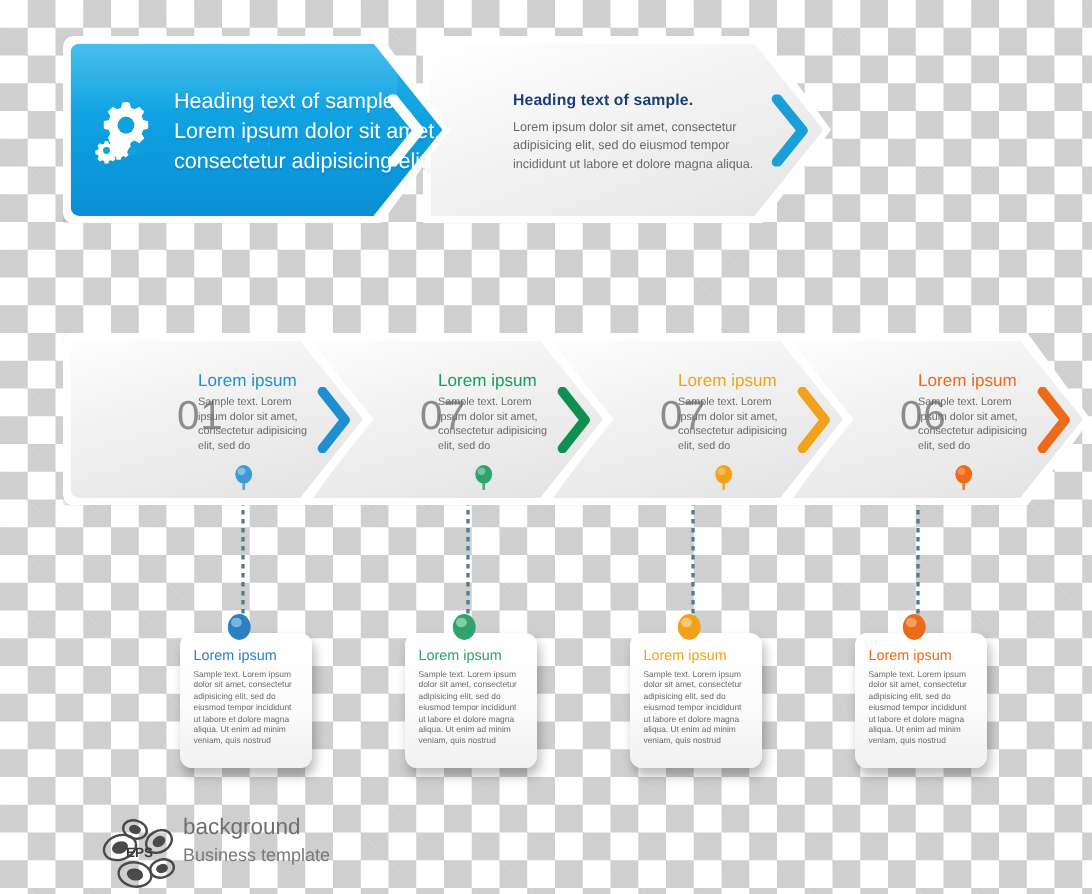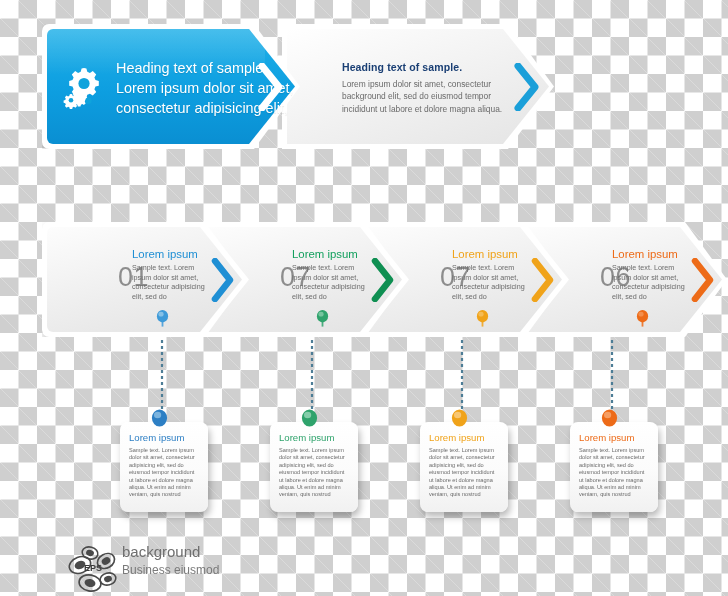--- a/index.html
+++ b/index.html
@@ -139,21 +139,21 @@
 <body>
 
 <div class="stage">
 
   <div id="top-banner">
 
     <div class="chev-card" id="banner-grey">
       <div class="shape rim"></div>
       <div class="shape inner"></div>
       <div class="g-head">Heading text of sample.</div>
-      <div class="g-body">Lorem ipsum dolor sit amet, consectetur background elit, sed do eiusmod tempor incididunt ut labore et dolore magna aliqua.</div>
+      <div class="g-body">Lorem ipsum dolor sit amet, consectetur adipisicing elit, sed do eiusmod tempor incididunt ut labore et dolore magna aliqua.</div>
       <div class="chev">
         <svg width="26" height="48" viewBox="0 0 26 48">
           <path d="M4 3 L21 24 L4 45" fill="none" stroke="#1a9fd9" stroke-width="7" stroke-linecap="round" stroke-linejoin="round"></path>
         </svg>
       </div>
     </div>
 
     <div class="chev-card" id="banner-blue">
       <div class="shape rim"></div>
       <div class="shape inner"></div>
@@ -337,17 +337,17 @@
         <ellipse cx="14" cy="20" rx="5.5" ry="4" transform="rotate(-20 14 20)"></ellipse>
         <ellipse cx="24" cy="8" rx="4" ry="3" transform="rotate(15 24 8)"></ellipse>
         <ellipse cx="40" cy="16" rx="4.5" ry="3.5" transform="rotate(-30 40 16)"></ellipse>
         <ellipse cx="24" cy="38" rx="5.5" ry="4" transform="rotate(10 24 38)"></ellipse>
         <ellipse cx="42" cy="34" rx="4" ry="3" transform="rotate(-15 42 34)"></ellipse>
       </g>
       <text x="27" y="26" font-family="Liberation Sans, sans-serif" font-size="9" font-weight="bold" fill="#3a3a3a" text-anchor="middle">EPS</text>
     </svg>
     <div class="logo-text">
       <span>background</span>
-      <span class="logo-sub">Business eiusmod</span>
+      <span class="logo-sub">Business template</span>
     </div>
   </div>
 
 </div>
 
 </body></html>

